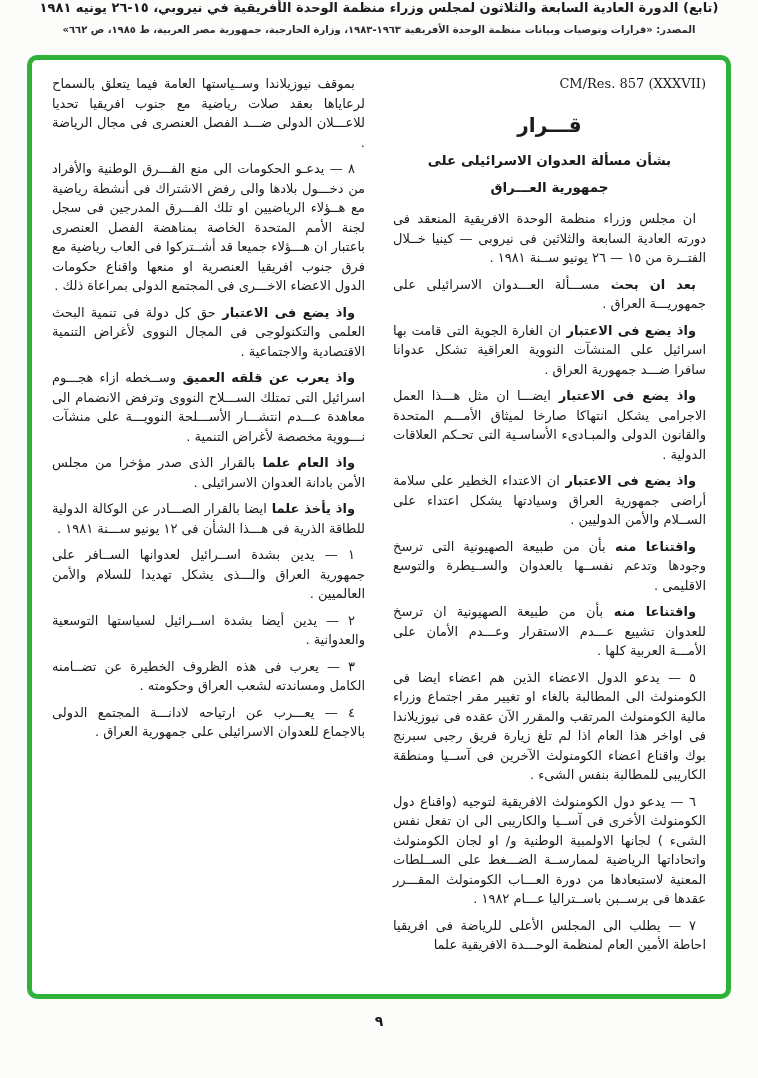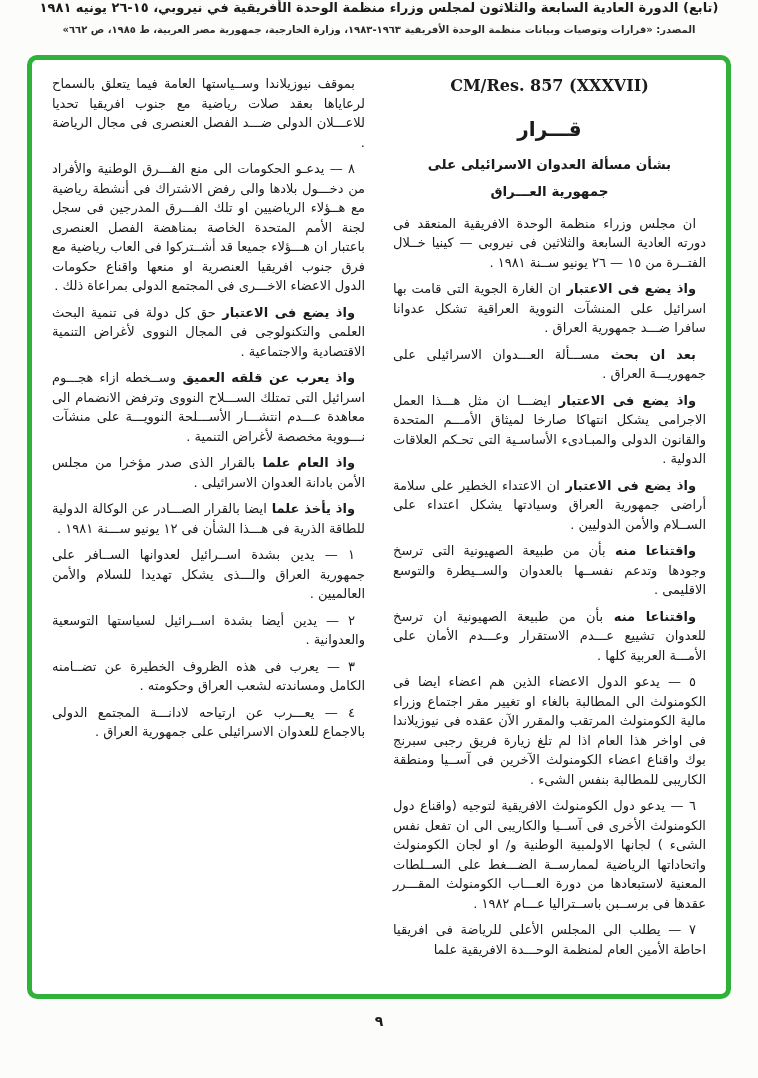--- a/index.html
+++ b/index.html
@@ -22,23 +22,23 @@
     border: 5px solid #2fb13a;
     border-radius: 10px;
     padding: 14px 20px;
     background: #ffffff;
     overflow: hidden;
   }
   .columns { display: flex; gap: 28px; height: 100%; }
   .column { flex: 1; text-align: justify; font-size: 13px; line-height: 1.5; }
 
   .ref {
-    direction: ltr; text-align: center; unicode-bidi: embed;
+    direction: ltr; text-align: right; unicode-bidi: embed;
     font-family: "DejaVu Serif", serif;
-    font-size: 16px; font-weight: bold;
+    font-size: 13px; font-weight: normal;
     margin-bottom: 16px; text-indent: 0;
   }
   .title-block { text-align: center; font-weight: bold; margin-bottom: 12px; }
   .title1 { font-size: 20px; margin-bottom: 10px; letter-spacing: 2px; }
   .title2 { font-size: 13.5px; margin-bottom: 7px; }
   .title3 { font-size: 13.5px; }
 
   .para { margin-bottom: 7px; text-indent: 10px; }
   .lead { font-weight: bold; }
 
@@ -60,23 +60,23 @@
       <div class="column">
         <div class="ref">CM/Res. 857 (XXXVII)</div>
         <div class="title-block">
           <div class="title1">قـــرار</div>
           <div class="title2">بشأن مسألة العدوان الاسرائيلى على</div>
           <div class="title3">جمهورية العـــراق</div>
         </div>
         <div>
   <p class="para"><span>ان مجلس وزراء منظمة الوحدة الافريقية المنعقد فى دورته العادية السابعة والثلاثين فى نيروبى — كينيا خــلال الفتــرة من ١٥ — ٢٦ يونيو ســنة ١٩٨١ .</span></p>
 
+  <p class="para"><strong class="lead">بعد ان بحث </strong><span>مســـألة العـــدوان الاسرائيلى على جمهوريـــة العراق .</span></p>
+
   <p class="para"><strong class="lead">واذ يضع فى الاعتبار </strong><span>ان الغارة الجوية التى قامت بها اسرائيل على المنشآت النووية العراقية تشكل عدوانا سافرا ضـــد جمهورية العراق .</span></p>
-
-  <p class="para"><strong class="lead">بعد ان بحث </strong><span>مســـألة العـــدوان الاسرائيلى على جمهوريـــة العراق .</span></p>
 
   <p class="para"><strong class="lead">واذ يضع فى الاعتبار </strong><span>ايضـــا ان مثل هـــذا العمل الاجرامى يشكل انتهاكا صارخا لميثاق الأمـــم المتحدة والقانون الدولى والمبـادىء الأساسـية التى تحـكم العلاقات الدولية .</span></p>
 
   <p class="para"><strong class="lead">واذ يضع فى الاعتبار </strong><span>ان الاعتداء الخطير على سلامة أراضى جمهورية العراق وسيادتها يشكل اعتداء على الســلام والأمن الدوليين .</span></p>
 
   <p class="para"><strong class="lead">واقتناعا منه </strong><span>بأن من طبيعة الصهيونية التى ترسخ وجودها وتدعم نفســها بالعدوان والســيطرة والتوسع الاقليمى .</span></p>
 
   <p class="para"><strong class="lead">واقتناعا منه </strong><span>بأن من طبيعة الصهيونية ان ترسخ للعدوان تشييع عـــدم الاستقرار وعـــدم الأمان على الأمـــة العربية كلها .</span></p>
 
   <p class="para"><span>٥ — يدعو الدول الاعضاء الذين هم اعضاء ايضا فى الكومنولث الى المطالبة بالغاء او تغيير مقر اجتماع وزراء مالية الكومنولث المرتقب والمقرر الآن عقده فى نيوزيلاندا فى اواخر هذا العام اذا لم تلغ زيارة فريق رجبى سبرنج بوك واقناع اعضاء الكومنولث الآخرين فى آســيا ومنطقة الكاريبى للمطالبة بنفس الشىء .</span></p>

